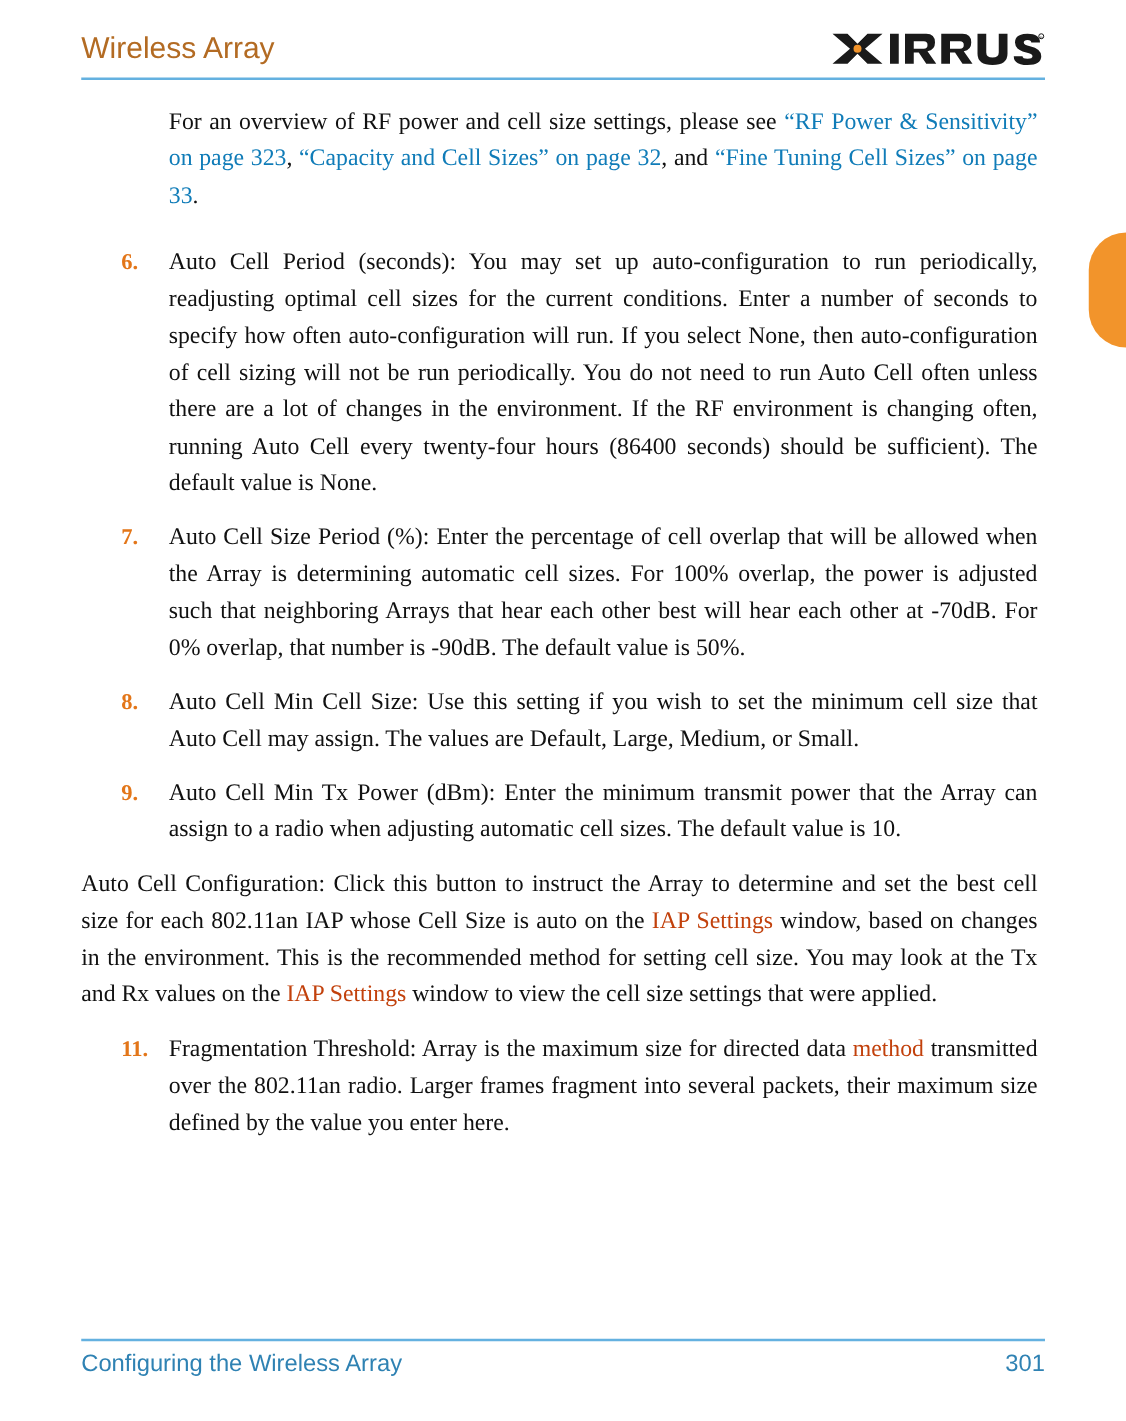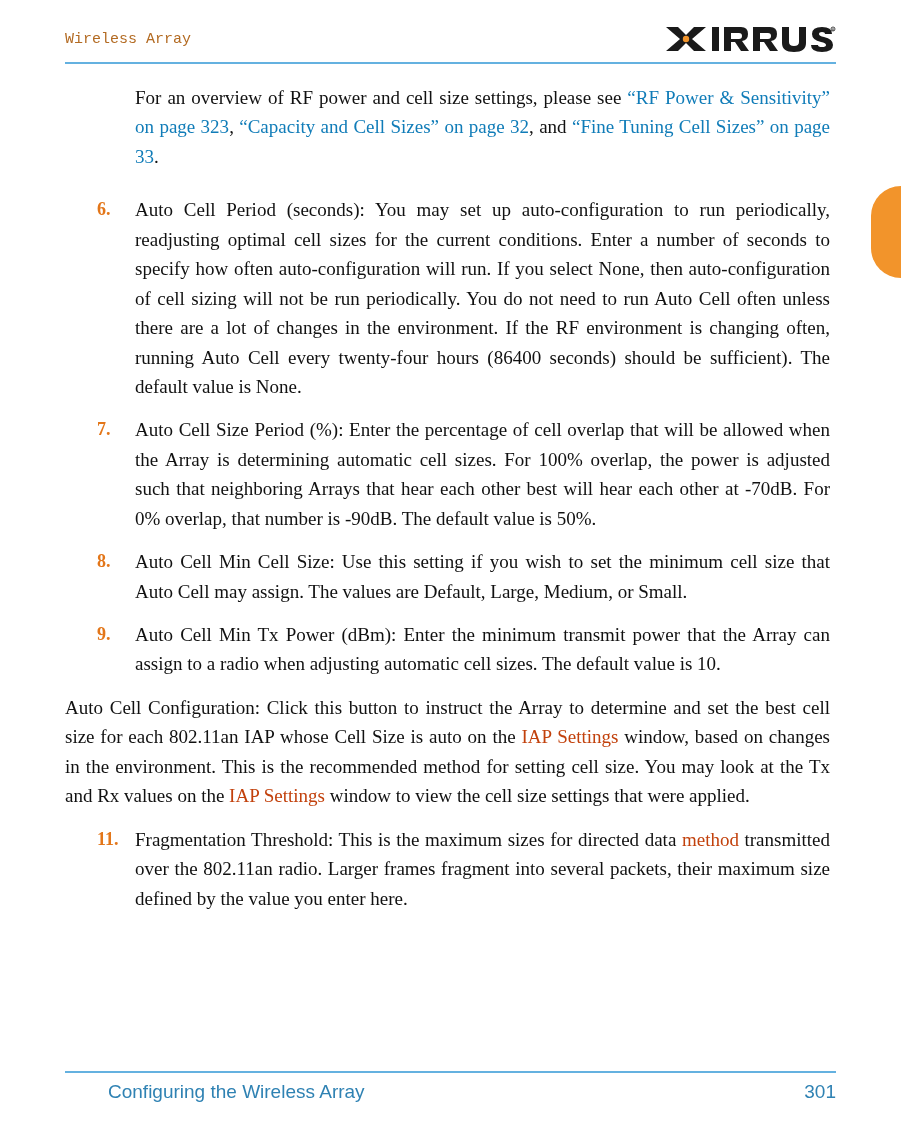--- a/index.html
+++ b/index.html
@@ -17,23 +17,23 @@
     height: 1137px;
     padding: 20px 65px 0 65px;
   }
   .header-row {
     display: flex;
     align-items: center;
     justify-content: space-between;
     height: 38px;
   }
   .header-left {
-    font-family: Liberation Mono, monospace;
+    font-family: Liberation Sans, sans-serif;
     color: #b36b23;
-    font-size: 15px;
+    font-size: 24px;
   }
   .logo-wrap {
     display: flex;
     align-items: center;
   }
   .logo-wrap svg { display:block; }
   .hr-top {
     height: 2px;
     background: #64b1e0;
     margin-top: 4px;
@@ -97,21 +97,20 @@
     background: #64b1e0;
     margin-bottom: 8px;
   }
   .footer-row {
     display: flex;
     justify-content: space-between;
     align-items: center;
     font-family: "Trebuchet MS", Arial, sans-serif;
     color: #2f82b3;
     font-size: 19px;
-    margin-left: 43px;
   }
 </style>
 </head>
 <body>
 
 <div class="page">
 
   <div class="header-row">
     <div class="header-left">Wireless Array</div>
     <div class="logo-wrap">
@@ -171,21 +170,21 @@
 
       <li>
         <div class="text">
           <b>Auto Cell Configuration</b><span>: Click this button to instruct the Array to determine and set the best cell size for each 802.11an IAP whose </span><b>Cell Size</b><span> is </span><b>auto</b><span> on the </span><span class="link">IAP Settings</span><span> window, based on changes in the environment. This is the recommended method for setting cell size. You may look at the Tx and Rx values on the </span><span class="link">IAP Settings</span><span> window to view the cell size settings that were applied.</span>
         </div>
       </li>
 
       <li>
         <div class="num">11.</div>
         <div class="text">
-          <b>Fragmentation Threshold</b><span>: This is the maximum sizes for directed data </span><span class="link">method</span><span> transmitted over the 802.11an radio. Larger frames fragment into several packets, their maximum size defined by the value you enter here.</span>
+          <b>Fragmentation Threshold</b><span>: Array is the maximum size for directed data </span><span class="link">method</span><span> transmitted over the 802.11an radio. Larger frames fragment into several packets, their maximum size defined by the value you enter here.</span>
         </div>
       </li>
     </ol>
 
   </div>
 
   <div class="footer">
     <div class="hr-bot"></div>
     <div class="footer-row">
       <div>Configuring the Wireless Array</div>

